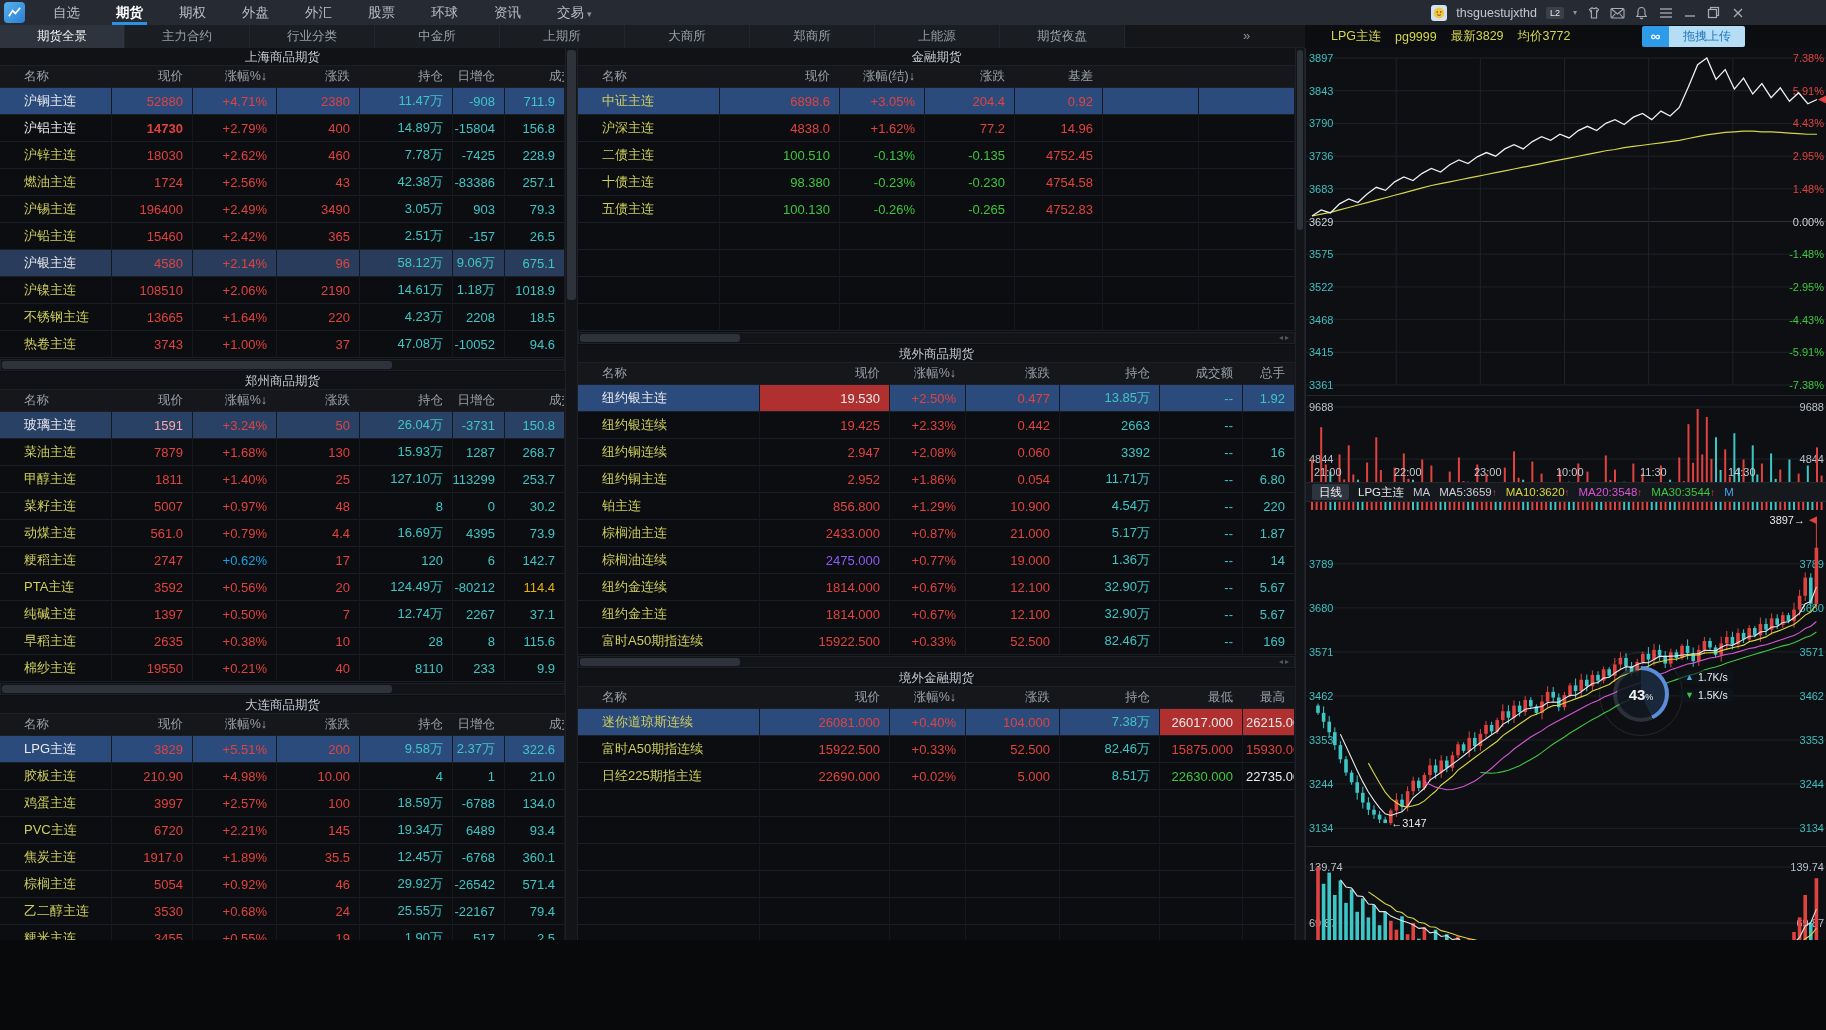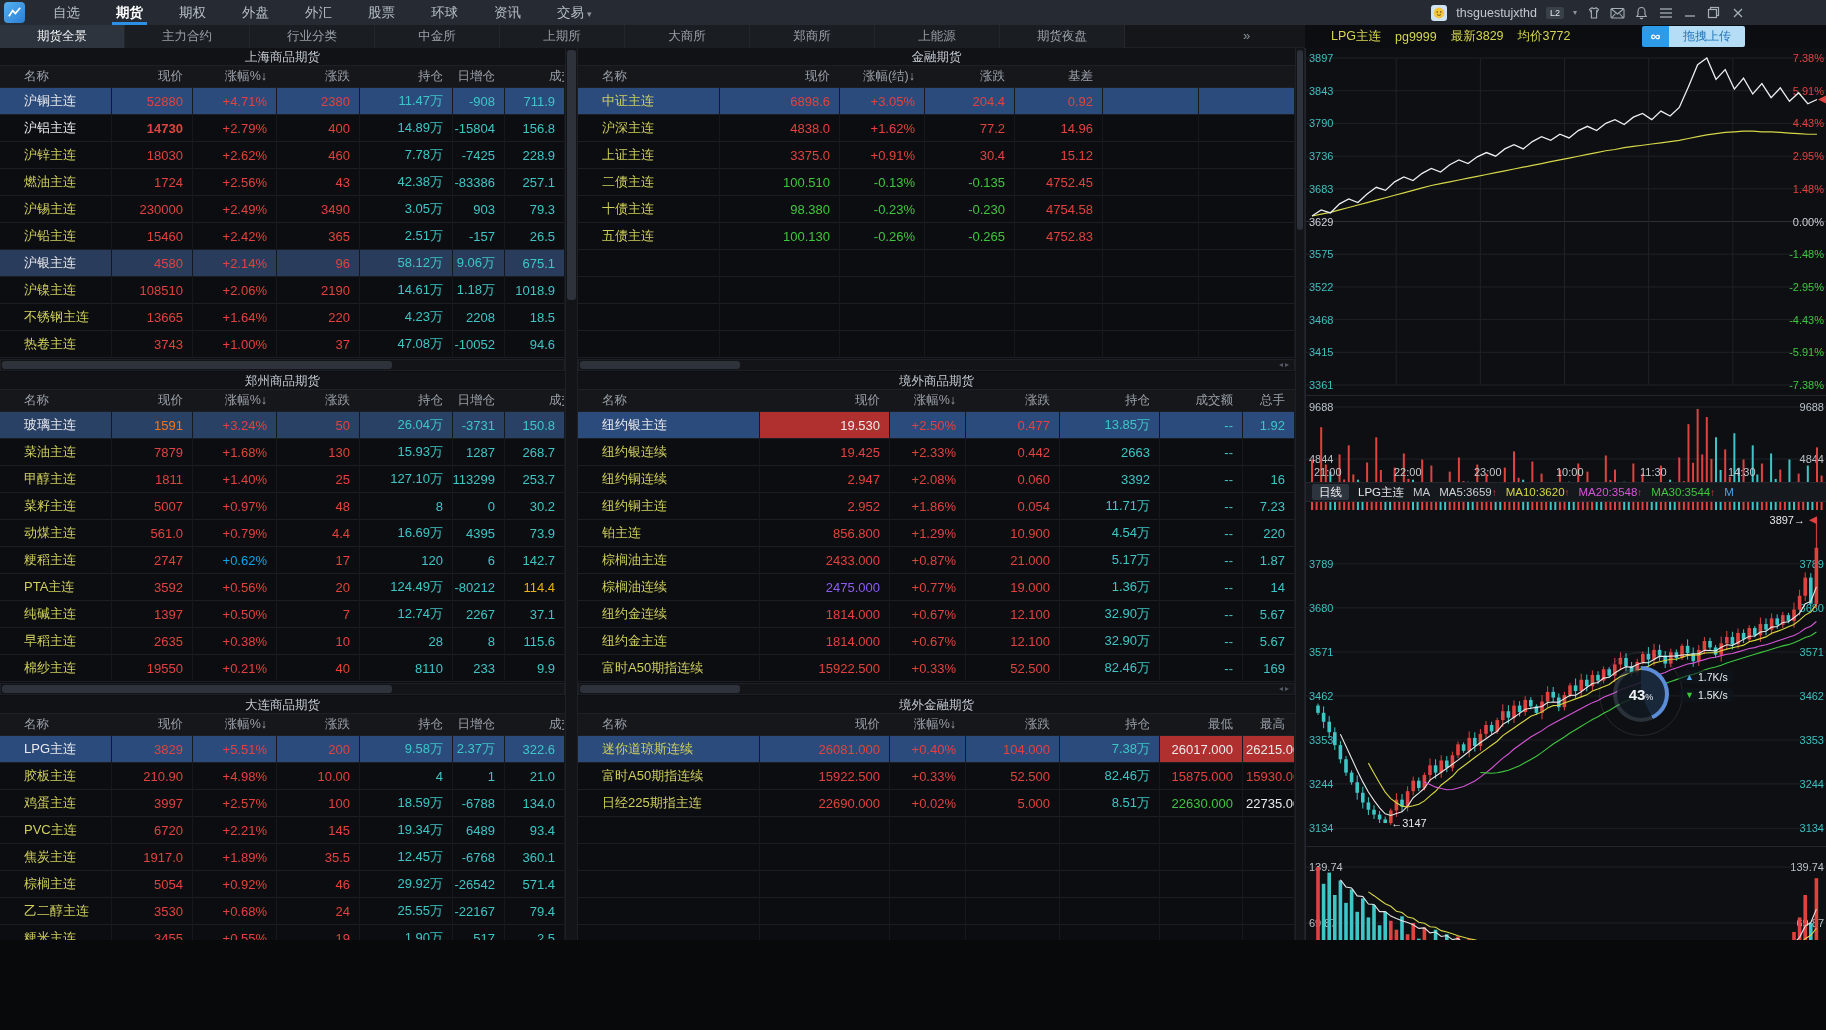--- a/index.html
+++ b/index.html
@@ -232,21 +232,21 @@
               <div class="cell name" style="width: 112px; flex: 0 0 112px; color: rgb(207, 207, 93);">燃油主连</div>
               <div class="cell" style="width: 81px; flex: 0 0 81px; color: rgb(224, 67, 63);">1724</div>
               <div class="cell" style="width: 84px; flex: 0 0 84px; color: rgb(224, 67, 63);">+2.56%</div>
               <div class="cell" style="width: 83px; flex: 0 0 83px; color: rgb(224, 67, 63);">43</div>
               <div class="cell" style="width: 93px; flex: 0 0 93px; color: rgb(62, 198, 198);">42.38万</div>
               <div class="cell" style="width: 52px; flex: 0 0 52px; color: rgb(62, 198, 198);">-83386</div>
               <div class="cell" style="width: 60px; flex: 0 0 60px; color: rgb(62, 198, 198);">257.1</div>
             </div>
             <div class="trow">
               <div class="cell name" style="width: 112px; flex: 0 0 112px; color: rgb(207, 207, 93);">沪锡主连</div>
-              <div class="cell" style="width: 81px; flex: 0 0 81px; color: rgb(224, 67, 63);">230000</div>
+              <div class="cell" style="width: 81px; flex: 0 0 81px; color: rgb(224, 67, 63);">196400</div>
               <div class="cell" style="width: 84px; flex: 0 0 84px; color: rgb(224, 67, 63);">+2.49%</div>
               <div class="cell" style="width: 83px; flex: 0 0 83px; color: rgb(224, 67, 63);">3490</div>
               <div class="cell" style="width: 93px; flex: 0 0 93px; color: rgb(62, 198, 198);">3.05万</div>
               <div class="cell" style="width: 52px; flex: 0 0 52px; color: rgb(62, 198, 198);">903</div>
               <div class="cell" style="width: 60px; flex: 0 0 60px; color: rgb(62, 198, 198);">79.3</div>
             </div>
             <div class="trow">
               <div class="cell name" style="width: 112px; flex: 0 0 112px; color: rgb(207, 207, 93);">沪铅主连</div>
               <div class="cell" style="width: 81px; flex: 0 0 81px; color: rgb(224, 67, 63);">15460</div>
               <div class="cell" style="width: 84px; flex: 0 0 84px; color: rgb(224, 67, 63);">+2.42%</div>
@@ -303,21 +303,21 @@
             <div class="cell" style="width: 81px; flex: 0 0 81px;">现价</div>
             <div class="cell" style="width: 84px; flex: 0 0 84px;">涨幅%↓</div>
             <div class="cell" style="width: 83px; flex: 0 0 83px;">涨跌</div>
             <div class="cell" style="width: 93px; flex: 0 0 93px;">持仓</div>
             <div class="cell" style="width: 52px; flex: 0 0 52px;">日增仓</div>
             <div class="cell cliphead" style="width: 60px; flex: 0 0 60px;">成交额</div>
           </div>
           <div>
             <div class="trow">
               <div class="cell name" style="width: 112px; flex: 0 0 112px; color: rgb(234, 234, 236); background: rgb(42, 65, 102);">玻璃主连</div>
-              <div class="cell" style="width: 81px; flex: 0 0 81px; color: #f97316; background: rgb(42, 65, 102);">1591</div>
+              <div class="cell" style="width: 81px; flex: 0 0 81px; color: #fca5a5; background: rgb(42, 65, 102);">1591</div>
               <div class="cell" style="width: 84px; flex: 0 0 84px; color: rgb(224, 67, 63); background: rgb(42, 65, 102);">+3.24%</div>
               <div class="cell" style="width: 83px; flex: 0 0 83px; color: rgb(224, 67, 63); background: rgb(42, 65, 102);">50</div>
               <div class="cell" style="width: 93px; flex: 0 0 93px; color: rgb(62, 198, 198); background: rgb(42, 65, 102);">26.04万</div>
               <div class="cell" style="width: 52px; flex: 0 0 52px; color: rgb(62, 198, 198); background: rgb(42, 65, 102);">-3731</div>
               <div class="cell" style="width: 60px; flex: 0 0 60px; color: rgb(62, 198, 198); background: rgb(42, 65, 102);">150.8</div>
             </div>
             <div class="trow">
               <div class="cell name" style="width: 112px; flex: 0 0 112px; color: rgb(207, 207, 93);">菜油主连</div>
               <div class="cell" style="width: 81px; flex: 0 0 81px; color: rgb(224, 67, 63);">7879</div>
               <div class="cell" style="width: 84px; flex: 0 0 84px; color: rgb(224, 67, 63);">+1.68%</div>
@@ -527,29 +527,20 @@
             <div class="trow">
               <div class="cell name" style="width: 142px; flex: 0 0 142px; color: rgb(207, 207, 93);">沪深主连</div>
               <div class="cell" style="width: 120px; flex: 0 0 120px; color: rgb(224, 67, 63);">4838.0</div>
               <div class="cell" style="width: 85px; flex: 0 0 85px; color: rgb(224, 67, 63);">+1.62%</div>
               <div class="cell" style="width: 90px; flex: 0 0 90px; color: rgb(224, 67, 63);">77.2</div>
               <div class="cell" style="width: 88px; flex: 0 0 88px; color: rgb(224, 67, 63);">14.96</div>
               <div class="cell" style="width: 96px; flex: 0 0 96px;"></div>
               <div class="cell" style="width: 96px; flex: 0 0 96px;"></div>
             </div>
             <div class="trow">
-              <div class="cell name" style="width: 142px; flex: 0 0 142px; color: rgb(207, 207, 93);">上证主连</div>
-              <div class="cell" style="width: 120px; flex: 0 0 120px; color: rgb(224, 67, 63);">3375.0</div>
-              <div class="cell" style="width: 85px; flex: 0 0 85px; color: rgb(224, 67, 63);">+0.91%</div>
-              <div class="cell" style="width: 90px; flex: 0 0 90px; color: rgb(224, 67, 63);">30.4</div>
-              <div class="cell" style="width: 88px; flex: 0 0 88px; color: rgb(224, 67, 63);">15.12</div>
-              <div class="cell" style="width: 96px; flex: 0 0 96px;"></div>
-              <div class="cell" style="width: 96px; flex: 0 0 96px;"></div>
-            </div>
-            <div class="trow">
               <div class="cell name" style="width: 142px; flex: 0 0 142px; color: rgb(207, 207, 93);">二债主连</div>
               <div class="cell" style="width: 120px; flex: 0 0 120px; color: rgb(63, 198, 63);">100.510</div>
               <div class="cell" style="width: 85px; flex: 0 0 85px; color: rgb(63, 198, 63);">-0.13%</div>
               <div class="cell" style="width: 90px; flex: 0 0 90px; color: rgb(63, 198, 63);">-0.135</div>
               <div class="cell" style="width: 88px; flex: 0 0 88px; color: rgb(224, 67, 63);">4752.45</div>
               <div class="cell" style="width: 96px; flex: 0 0 96px;"></div>
               <div class="cell" style="width: 96px; flex: 0 0 96px;"></div>
             </div>
             <div class="trow">
               <div class="cell name" style="width: 142px; flex: 0 0 142px; color: rgb(207, 207, 93);">十债主连</div>
@@ -650,21 +641,21 @@
               <div class="cell" style="width: 83px; flex: 0 0 83px; color: rgb(62, 198, 198);">--</div>
               <div class="cell" style="width: 52px; flex: 0 0 52px; color: rgb(62, 198, 198);">16</div>
             </div>
             <div class="trow">
               <div class="cell name" style="width: 182px; flex: 0 0 182px; color: rgb(207, 207, 93);">纽约铜主连</div>
               <div class="cell" style="width: 130px; flex: 0 0 130px; color: rgb(224, 67, 63);">2.952</div>
               <div class="cell" style="width: 76px; flex: 0 0 76px; color: rgb(224, 67, 63);">+1.86%</div>
               <div class="cell" style="width: 94px; flex: 0 0 94px; color: rgb(224, 67, 63);">0.054</div>
               <div class="cell" style="width: 100px; flex: 0 0 100px; color: rgb(62, 198, 198);">11.71万</div>
               <div class="cell" style="width: 83px; flex: 0 0 83px; color: rgb(62, 198, 198);">--</div>
-              <div class="cell" style="width: 52px; flex: 0 0 52px; color: rgb(62, 198, 198);">7.23</div>
+              <div class="cell" style="width: 52px; flex: 0 0 52px; color: rgb(62, 198, 198);">6.80</div>
             </div>
             <div class="trow">
               <div class="cell name" style="width: 182px; flex: 0 0 182px; color: rgb(207, 207, 93);">铂主连</div>
               <div class="cell" style="width: 130px; flex: 0 0 130px; color: rgb(224, 67, 63);">856.800</div>
               <div class="cell" style="width: 76px; flex: 0 0 76px; color: rgb(224, 67, 63);">+1.29%</div>
               <div class="cell" style="width: 94px; flex: 0 0 94px; color: rgb(224, 67, 63);">10.900</div>
               <div class="cell" style="width: 100px; flex: 0 0 100px; color: rgb(62, 198, 198);">4.54万</div>
               <div class="cell" style="width: 83px; flex: 0 0 83px; color: rgb(62, 198, 198);">--</div>
               <div class="cell" style="width: 52px; flex: 0 0 52px; color: rgb(62, 198, 198);">220</div>
             </div>

